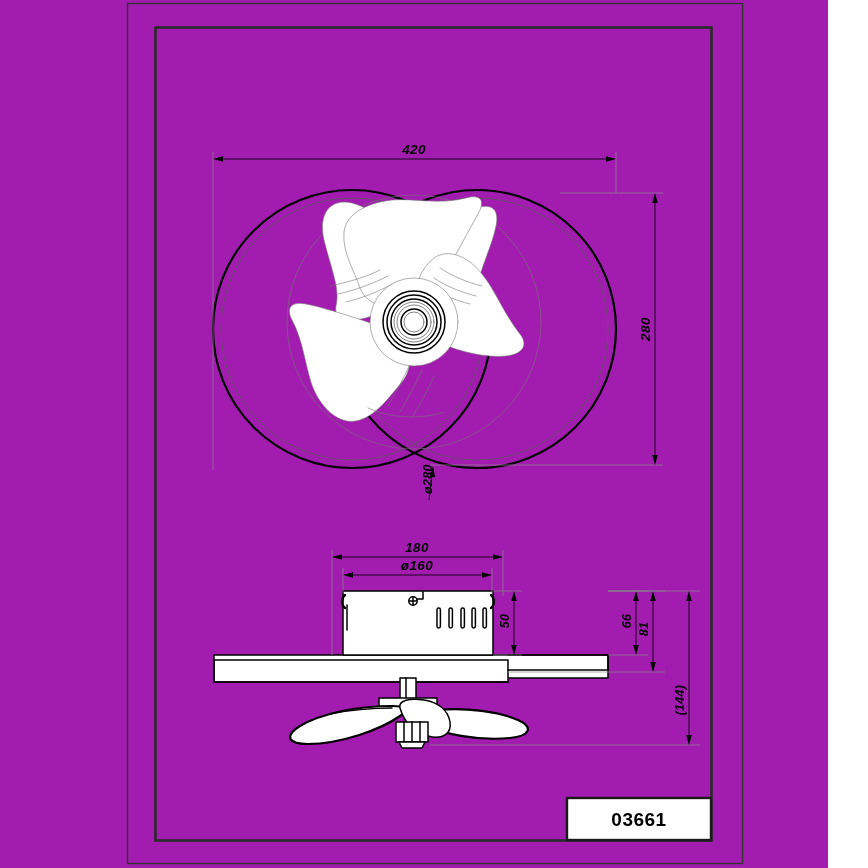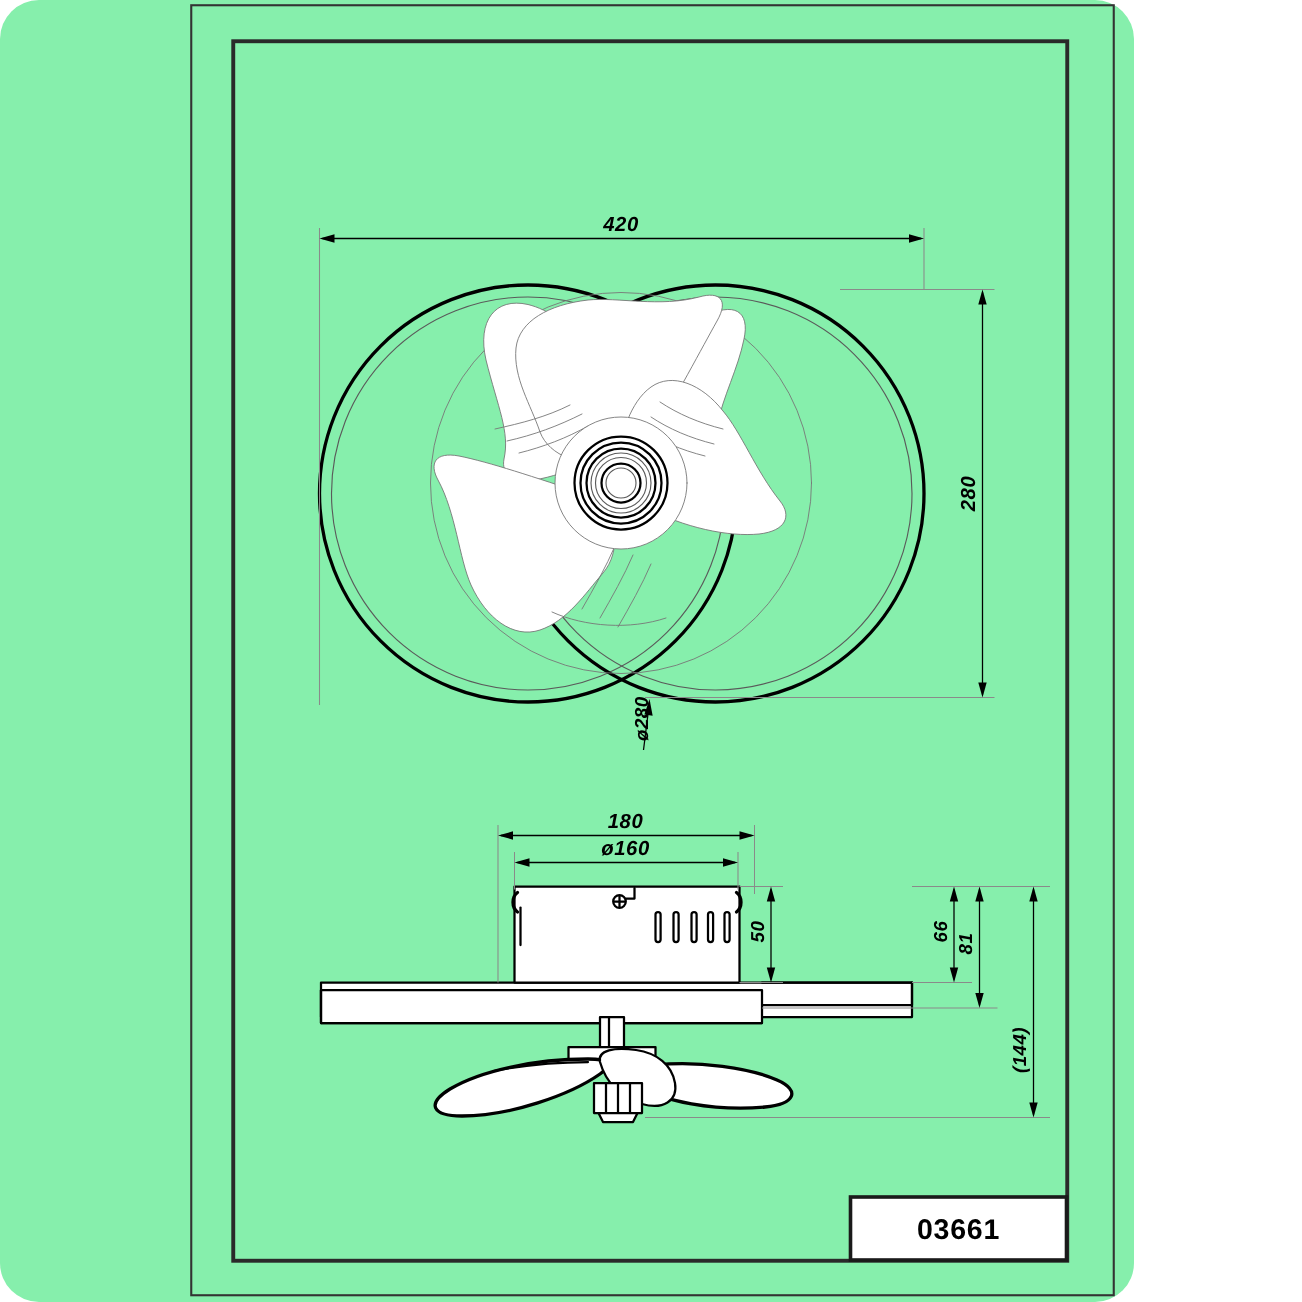--- a/index.html
+++ b/index.html
@@ -9,24 +9,23 @@
     background: #ffffff;
   }
   body {
     width: 868px;
     height: 868px;
     font-family: "Liberation Sans", sans-serif;
     overflow: hidden;
   }
   #sheet {
     position: relative;
-    width: 756px;
+    width: 828px;
     height: 868px;
-    background: #86efac;
-    border-radius: 26px;
+    background: #a21caf;
   }
   #sheet svg {
     display: block;
     width: 868px;
     height: 868px;
   }
   .frame-outer {
     fill: none;
     stroke: #333333;
     stroke-width: 1.4;

